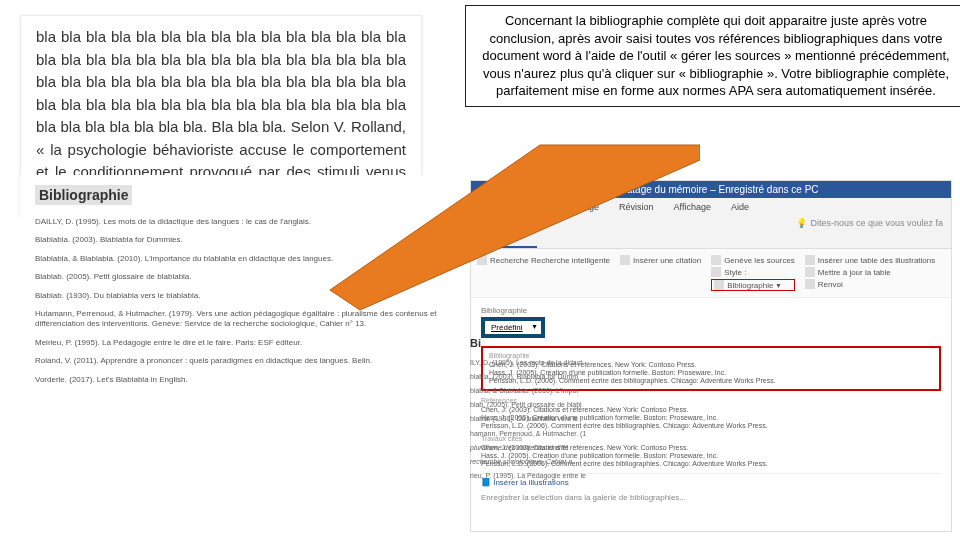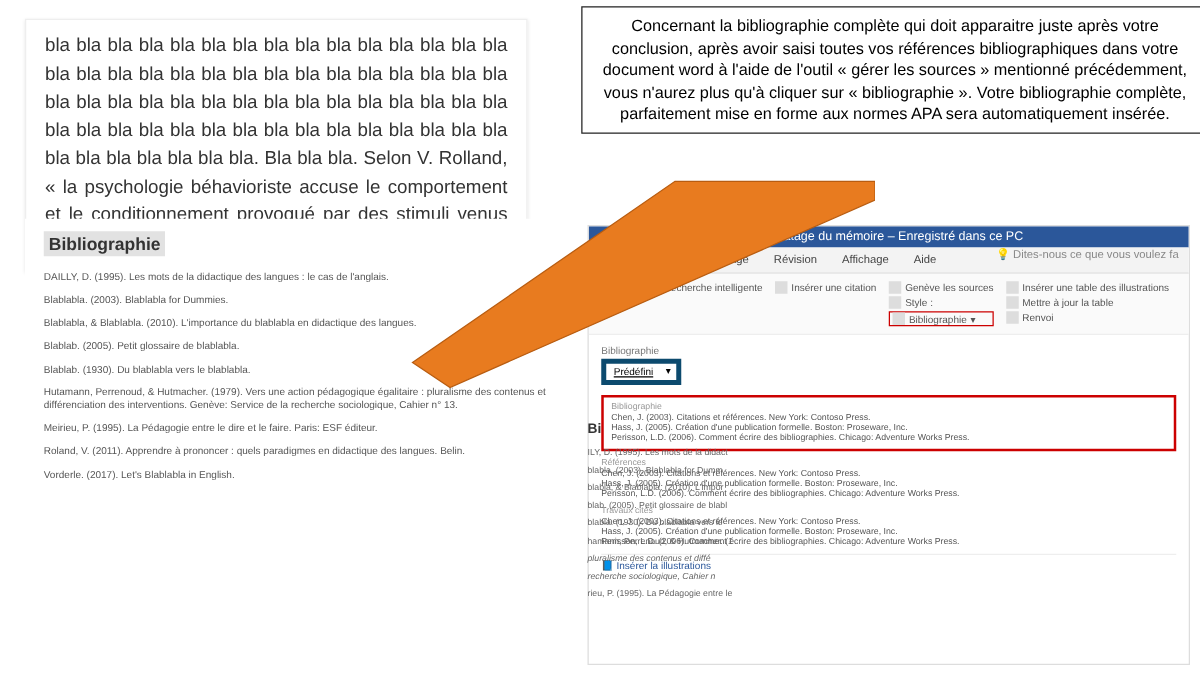--- a/index.html
+++ b/index.html
@@ -105,21 +105,21 @@
   .word-tabs .tab {
     padding: 4px 10px;
   }
   .word-tabs .tab.active {
     border-bottom: 2px solid #2b579a;
     color: #2b579a;
   }
   .word-tabs .search {
     margin-left: auto;
     color: #888;
-    padding: 0 8px;
+    padding: 20px 8px;
   }
   .ribbon {
     display: flex;
     padding: 6px 6px;
     gap: 10px;
     border-bottom: 1px solid #eee;
     font-size: 8px;
     color: #555;
     background: #fafafa;
   }
@@ -316,20 +316,21 @@
   </div>
 
   <div class="dd-section">
     <div class="sh">Travaux cités</div>
     <div class="pe">Chen, J. (2003). Citations et références. New York: Contoso Press.</div>
     <div class="pe">Hass, J. (2005). Création d'une publication formelle. Boston: Proseware, Inc.</div>
     <div class="pe">Perisson, L.D. (2006). Comment écrire des bibliographies. Chicago: Adventure Works Press.</div>
   </div>
 
   <div class="insert-link">📘 <span>Insérer la illustrations</span></div>
+  <div class="insert-link" style="color:#888;border:none;padding-top:0">Enregistrer la sélection dans la galerie de bibliographies...</div>
 </div>
 
 <div class="partial-bib">
   <div class="bh">Bi</div>
   <div class="pe">ILY, D. (1995). Les mots de la didact</div>
   <div class="pe">blabla. (2003). Blablabla for Dumm</div>
   <div class="pe">blabla, &amp; Blablabla. (2010). L'impor</div>
   <div class="pe">blab. (2005). Petit glossaire de blabl</div>
   <div class="pe">blabla. (1930). Du blablabla vers le</div>
   <div class="pe">hamann, Perrenoud, &amp; Hutmacher. (1</div>

